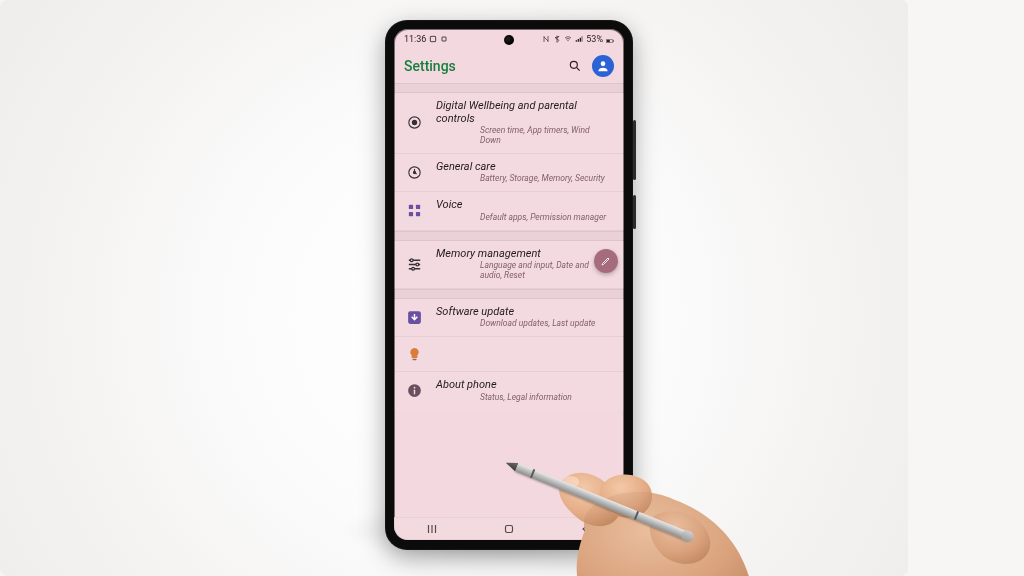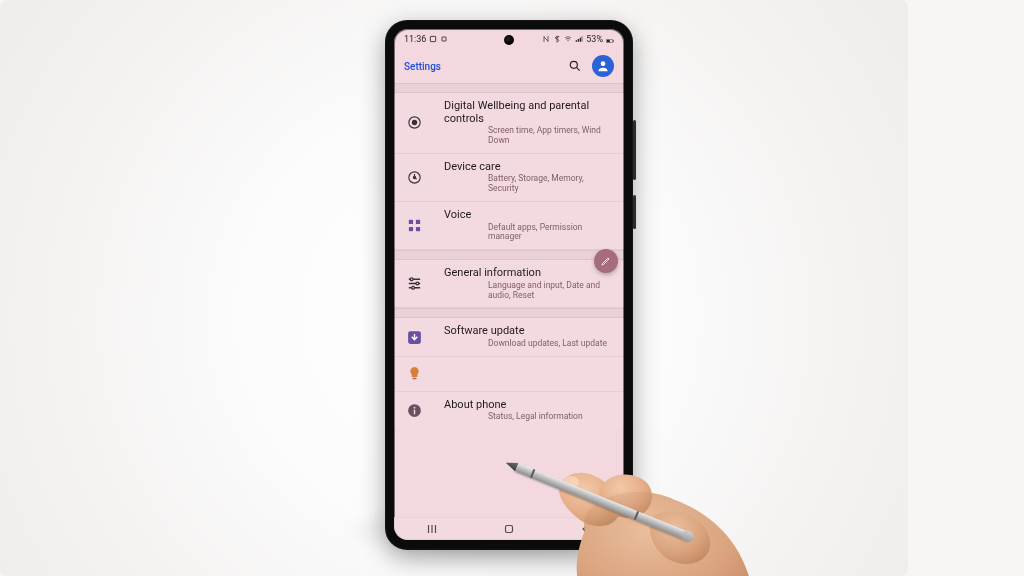--- a/index.html
+++ b/index.html
@@ -91,23 +91,23 @@
   
   .header {
     display: flex;
     align-items: center;
     height: 34px;
     padding: 0 10px;
     gap: 6px;
   }
   .title {
     flex: 1;
-    font-size: 10px;
+    font-size: 14px;
     font-weight: 500;
-    color: #1d4ed8;
+    color: #15803d;
   }
   .circle-btn {
     width: 22px;
     height: 22px;
     border-radius: 50%;
     display: flex;
     align-items: center;
     justify-content: center;
   }
   .avatar { background: #2b62d6; color:#fff; }
@@ -123,23 +123,24 @@
   .group-gap {
     height: 8px;
     background: rgba(0,0,0,0.035);
     border-top: 1px solid rgba(0,0,0,0.06);
     border-bottom: 1px solid rgba(0,0,0,0.06);
   }
   .item {
     display: flex;
     align-items: center;
     padding: 7px 12px 7px 10px;
-    gap: 20px;
+    gap: 12px;
     border-bottom: 1px solid rgba(0,0,0,0.05);
     background: rgba(255,255,255,0.05);
+    font-style: italic;
   }
   .item:last-child { border-bottom: none; justify-content: center; }
   .item .icon-slot {
     width: 20px;
     height: 20px;
     flex: 0 0 20px;
     display: flex;
     align-items: center;
     justify-content: center;
   }
@@ -314,21 +315,21 @@
         </div>
         <div class="item">
           <span class="icon-slot">
             <svg viewBox="0 0 24 24" fill="none" stroke="#3a3038" stroke-width="1.6">
                 <circle cx="12" cy="12" r="8"></circle>
                 <path d="M12 7v5l3 2"></path>
                 <circle cx="12" cy="12" r="1.5" fill="#3a3038"></circle>
               </svg>
           </span>
           <div class="texts">
-            <div class="t">Device care</div>
+            <div class="t">General care</div>
             <div class="s">Battery, Storage, Memory, Security</div>
           </div>
         </div>
         <div class="item">
           <span class="icon-slot">
             <svg viewBox="0 0 24 24" fill="#6b4fa0">
                 <rect x="4" y="4" width="6" height="6" rx="1"></rect>
                 <rect x="14" y="4" width="6" height="6" rx="1"></rect>
                 <rect x="4" y="14" width="6" height="6" rx="1"></rect>
                 <rect x="14" y="14" width="6" height="6" rx="1"></rect>
@@ -345,21 +346,21 @@
         <div class="item">
           <span class="icon-slot">
             <svg viewBox="0 0 24 24" fill="none" stroke="#3a3038" stroke-width="1.8">
                 <path d="M4 6h16M4 12h16M4 18h16"></path>
                 <circle cx="8" cy="6" r="2" fill="#f3d9df"></circle>
                 <circle cx="16" cy="12" r="2" fill="#f3d9df"></circle>
                 <circle cx="10" cy="18" r="2" fill="#f3d9df"></circle>
               </svg>
           </span>
           <div class="texts">
-            <div class="t">General information</div>
+            <div class="t">Memory management</div>
             <div class="s">Language and input, Date and audio, Reset</div>
           </div>
         </div>
 
         <div class="group-gap"></div>
 
         <div class="item">
           <span class="icon-slot">
             <svg viewBox="0 0 24 24">
                 <rect x="3" y="3" width="18" height="18" rx="3" fill="#6b4fa0"></rect>

